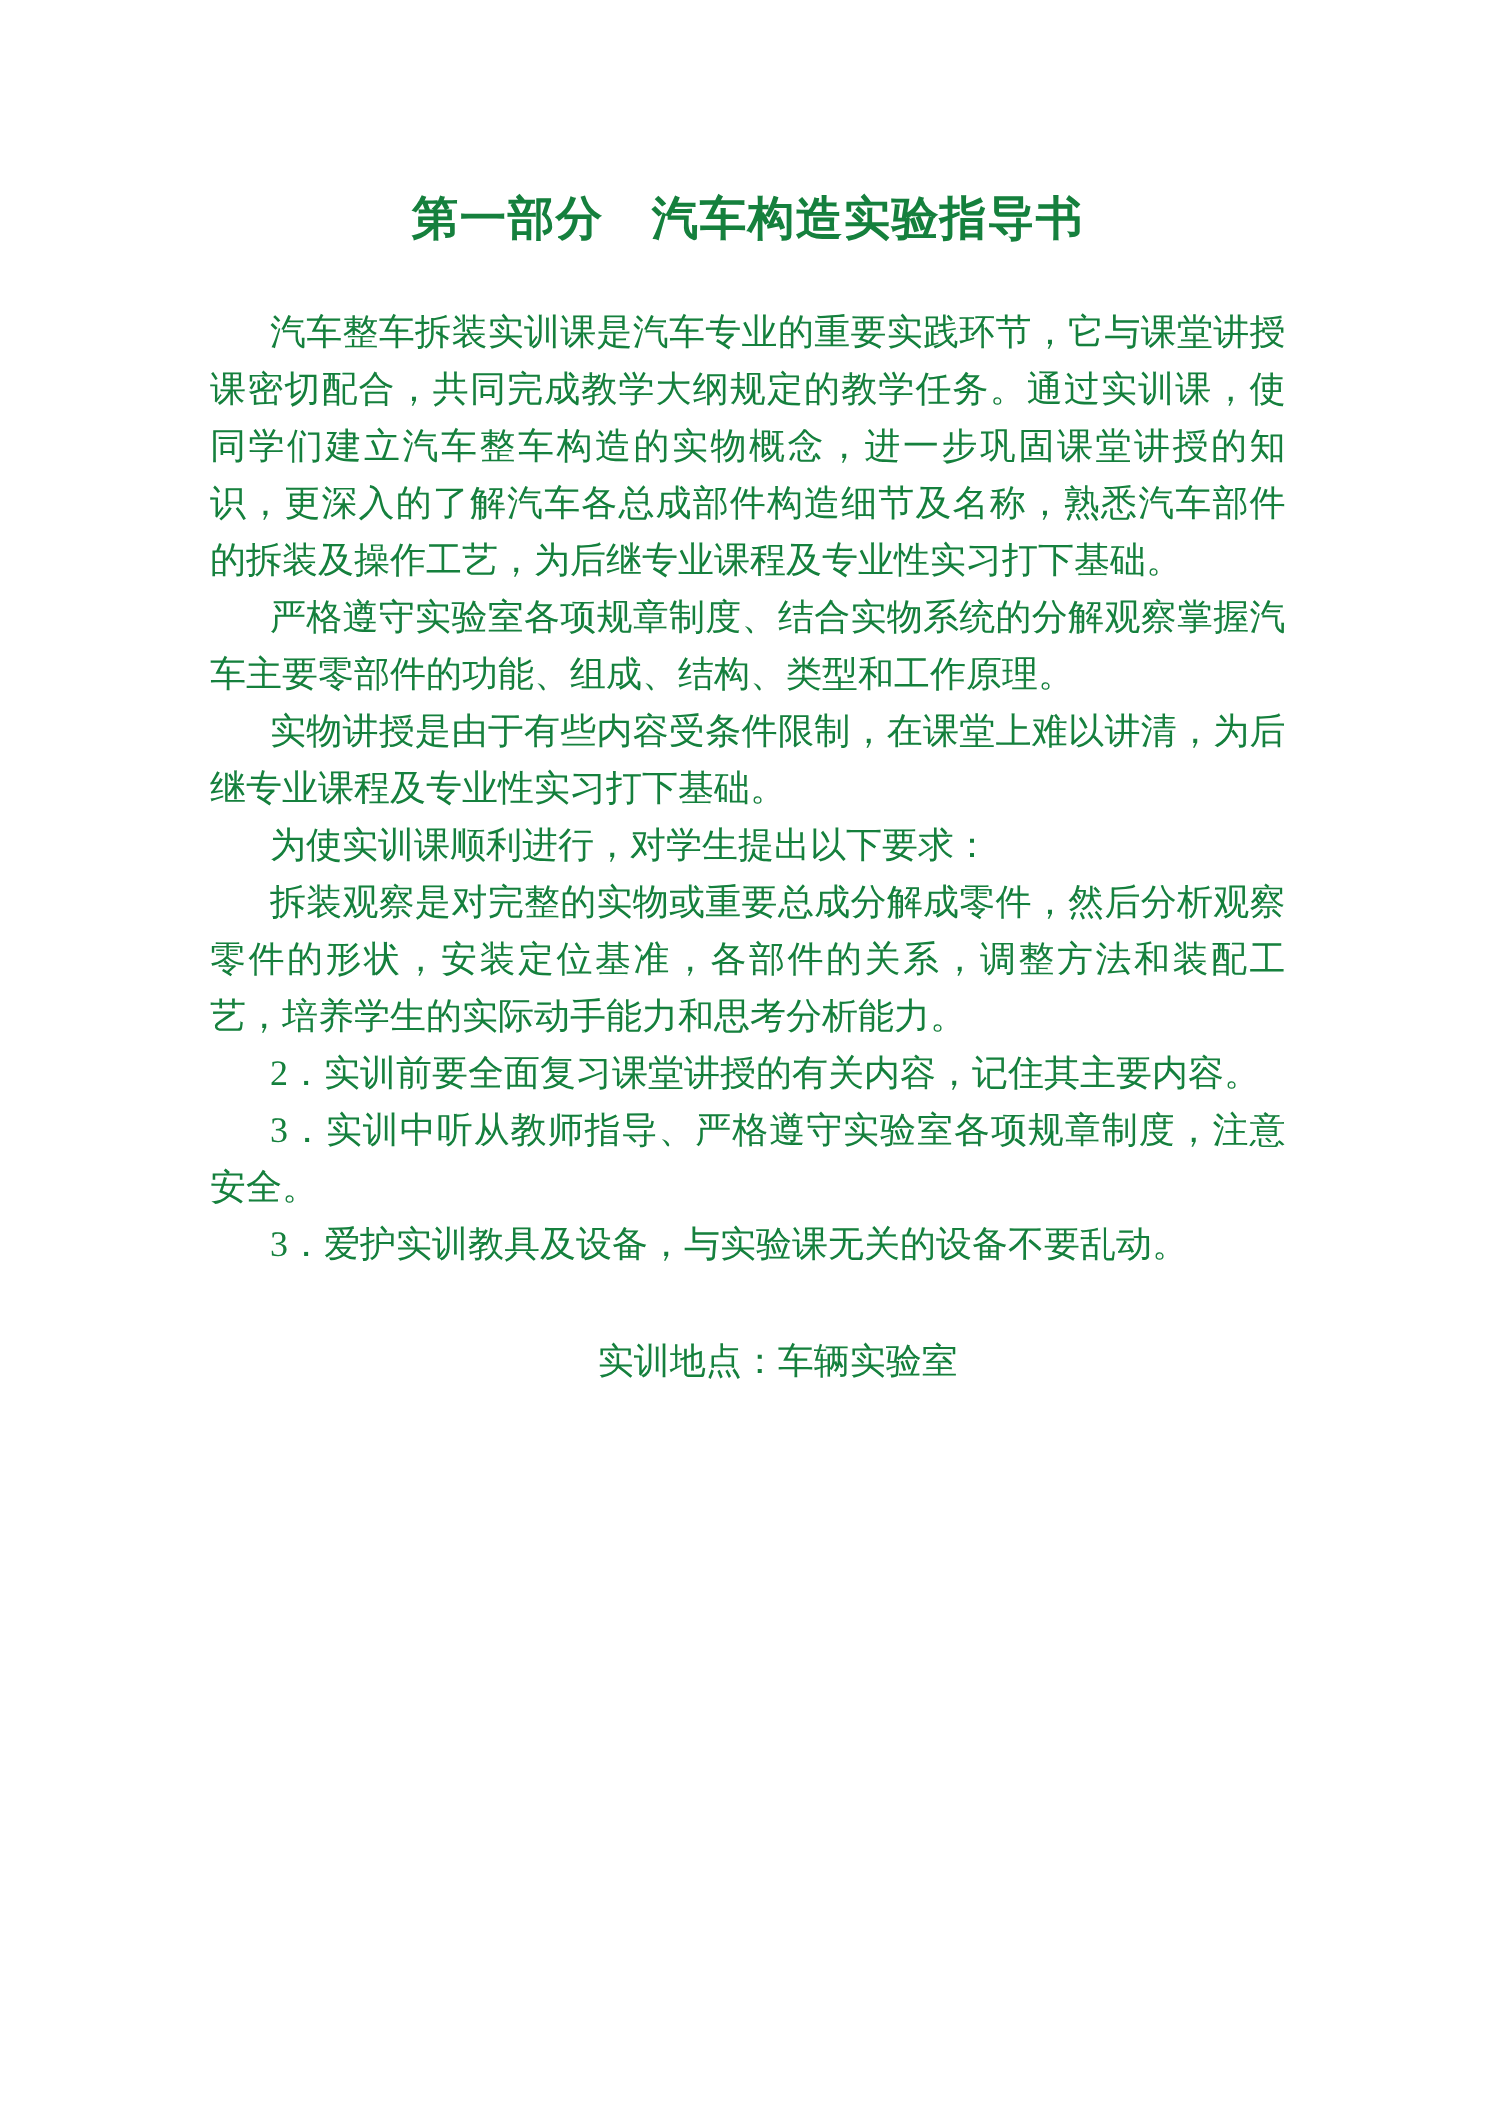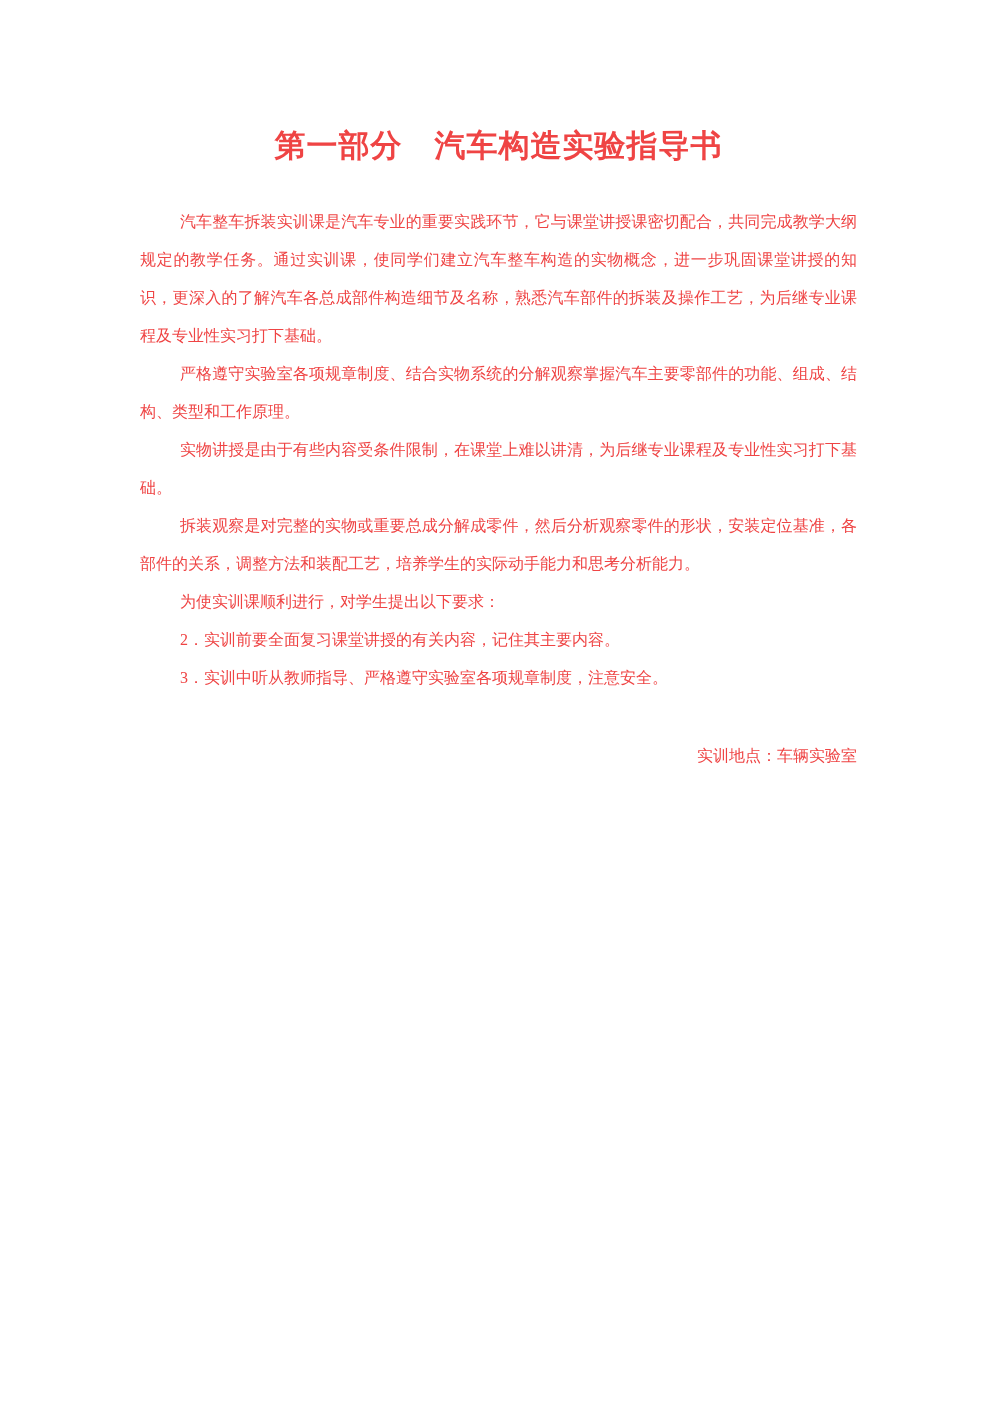--- a/index.html
+++ b/index.html
@@ -5,63 +5,64 @@
   html, body {
     margin: 0;
     padding: 0;
     background: #ffffff;
   }
   .page {
     position: relative;
     width: 993px;
     height: 1404px;
     background: #ffffff;
-    color: #ef4444;
+    color: #15803d;
     font-family: "Liberation Serif", "DejaVu Serif", serif;
     box-sizing: border-box;
     padding: 125px 136px 0 140px;
     overflow: hidden;
   }
   .doc-title {
     font-family: "Liberation Sans", "DejaVu Sans", sans-serif;
     font-weight: bold;
     font-size: 31px;
     line-height: 42px;
     text-align: center;
     letter-spacing: 1px;
     margin: 0 0 36px 0;
   }
   .body-text {
     width: 717px;
   }
   .para {
-    font-size: 16px;
+    font-size: 24px;
     line-height: 38px;
     text-align: justify;
     text-justify: inter-ideograph;
     text-indent: 40px;
     margin: 0;
     word-break: break-all;
   }
   .footer-line {
     margin-top: 40px;
-    text-align: right;
+    text-align: center;
   }
 </style>
 </head>
 <body>
 
 <div class="page">
   <h1 class="doc-title">第一部分　汽车构造实验指导书</h1>
 
   <div class="body-text">
     <p class="para">汽车整车拆装实训课是汽车专业的重要实践环节，它与课堂讲授课密切配合，共同完成教学大纲规定的教学任务。通过实训课，使同学们建立汽车整车构造的实物概念，进一步巩固课堂讲授的知识，更深入的了解汽车各总成部件构造细节及名称，熟悉汽车部件的拆装及操作工艺，为后继专业课程及专业性实习打下基础。</p>
     <p class="para">严格遵守实验室各项规章制度、结合实物系统的分解观察掌握汽车主要零部件的功能、组成、结构、类型和工作原理。</p>
     <p class="para">实物讲授是由于有些内容受条件限制，在课堂上难以讲清，为后继专业课程及专业性实习打下基础。</p>
+    <p class="para">为使实训课顺利进行，对学生提出以下要求：</p>
     <p class="para">拆装观察是对完整的实物或重要总成分解成零件，然后分析观察零件的形状，安装定位基准，各部件的关系，调整方法和装配工艺，培养学生的实际动手能力和思考分析能力。</p>
-    <p class="para">为使实训课顺利进行，对学生提出以下要求：</p>
 
     <p class="para">2．实训前要全面复习课堂讲授的有关内容，记住其主要内容。</p>
     <p class="para">3．实训中听从教师指导、严格遵守实验室各项规章制度，注意安全。</p>
+    <p class="para">3．爱护实训教具及设备，与实验课无关的设备不要乱动。</p>
 
     <p class="para footer-line">实训地点：车辆实验室</p>
   </div>
 </div>
 
 </body></html>

